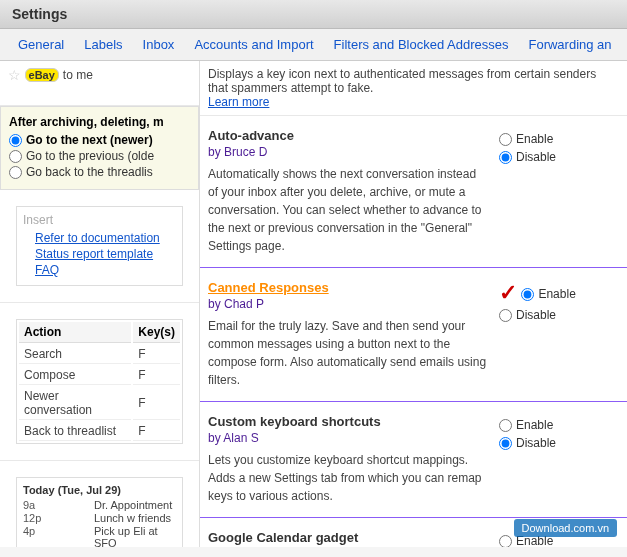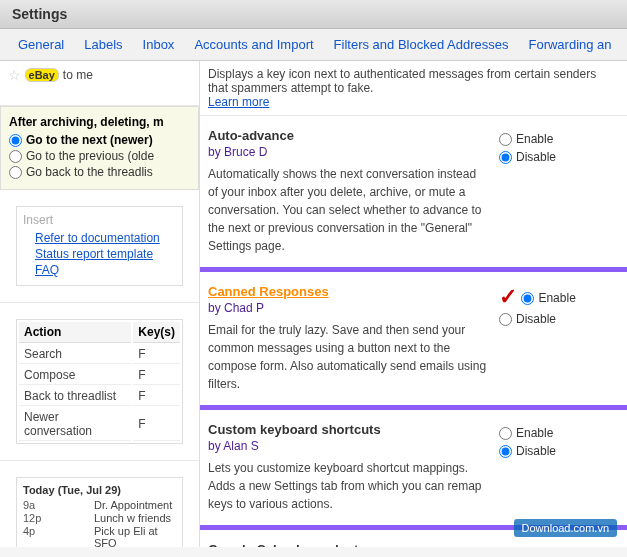--- a/index.html
+++ b/index.html
@@ -176,21 +176,21 @@
     
     .right-panel {
       flex: 1;
       overflow-y: auto;
       background: #fff;
       padding: 0;
     }
 
     .setting-row {
       display: flex;
-      border-bottom: 5px solid #8b5cf6;
+      border-bottom: 1px solid #8b5cf6;
       padding: 12px 8px;
       align-items: flex-start;
       justify-content: flex-end;
     }
 
     .setting-info {
       flex: 1;
       padding-right: 12px;
     }
 
@@ -333,25 +333,25 @@
         <tbody id="shortcuts-body">
         <tr>
               <td>Search</td>
               <td>F</td>
             </tr>
             <tr>
               <td>Compose</td>
               <td>F</td>
             </tr>
             <tr>
-              <td>Back to threadlist</td>
+              <td>Newer conversation</td>
               <td>F</td>
             </tr>
             <tr>
-              <td>Newer conversation</td>
+              <td>Back to threadlist</td>
               <td>F</td>
             </tr>
           </tbody>
       </table>
     </div>
 
     <div class="left-item">
       <div class="calendar-box">
         <div class="calendar-today">Today (Tue, Jul 29)</div>
         <div id="calendar-events">

